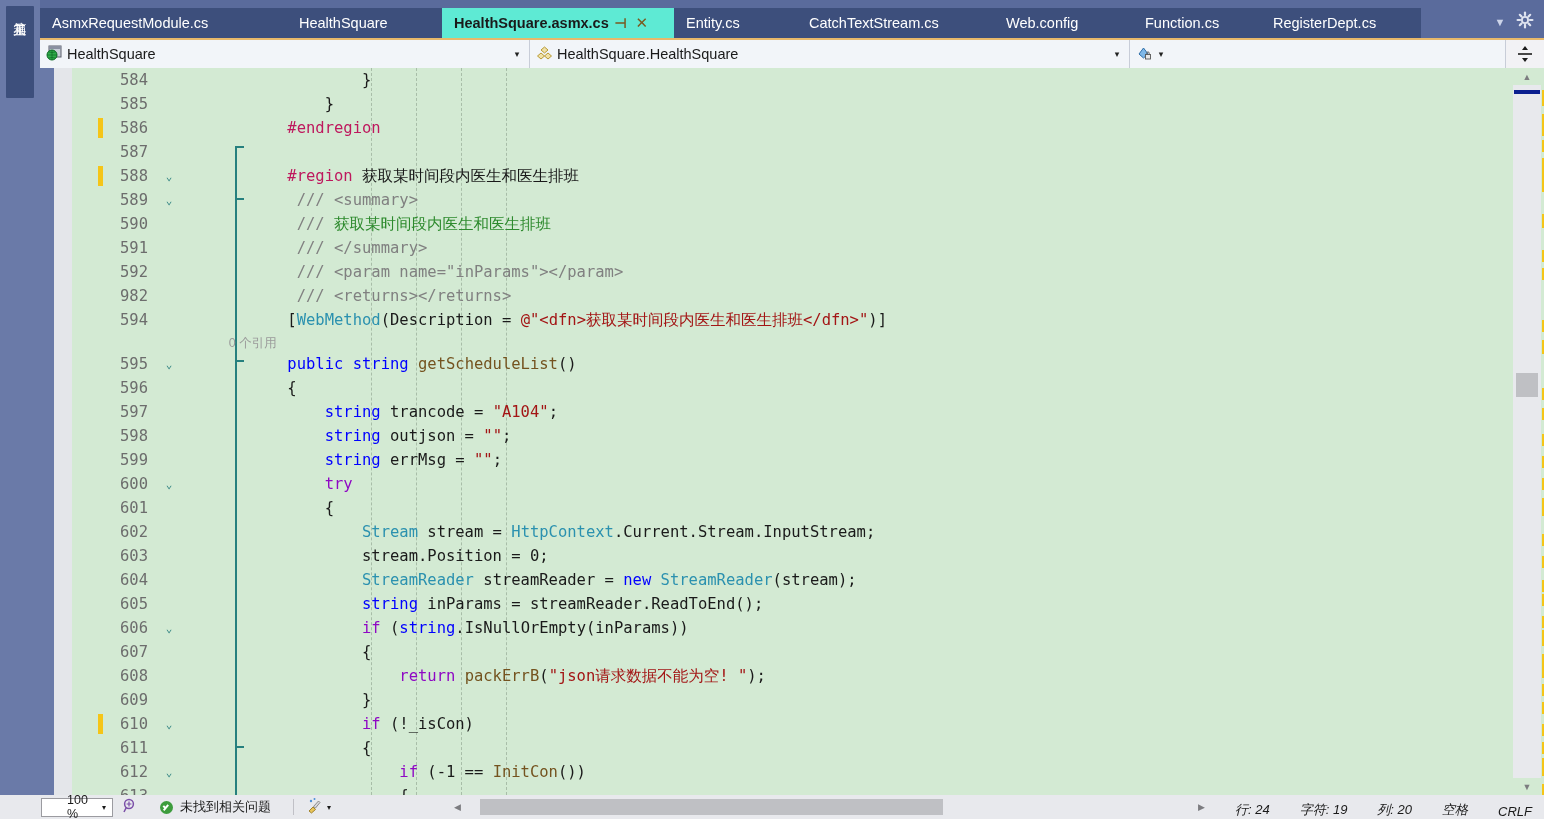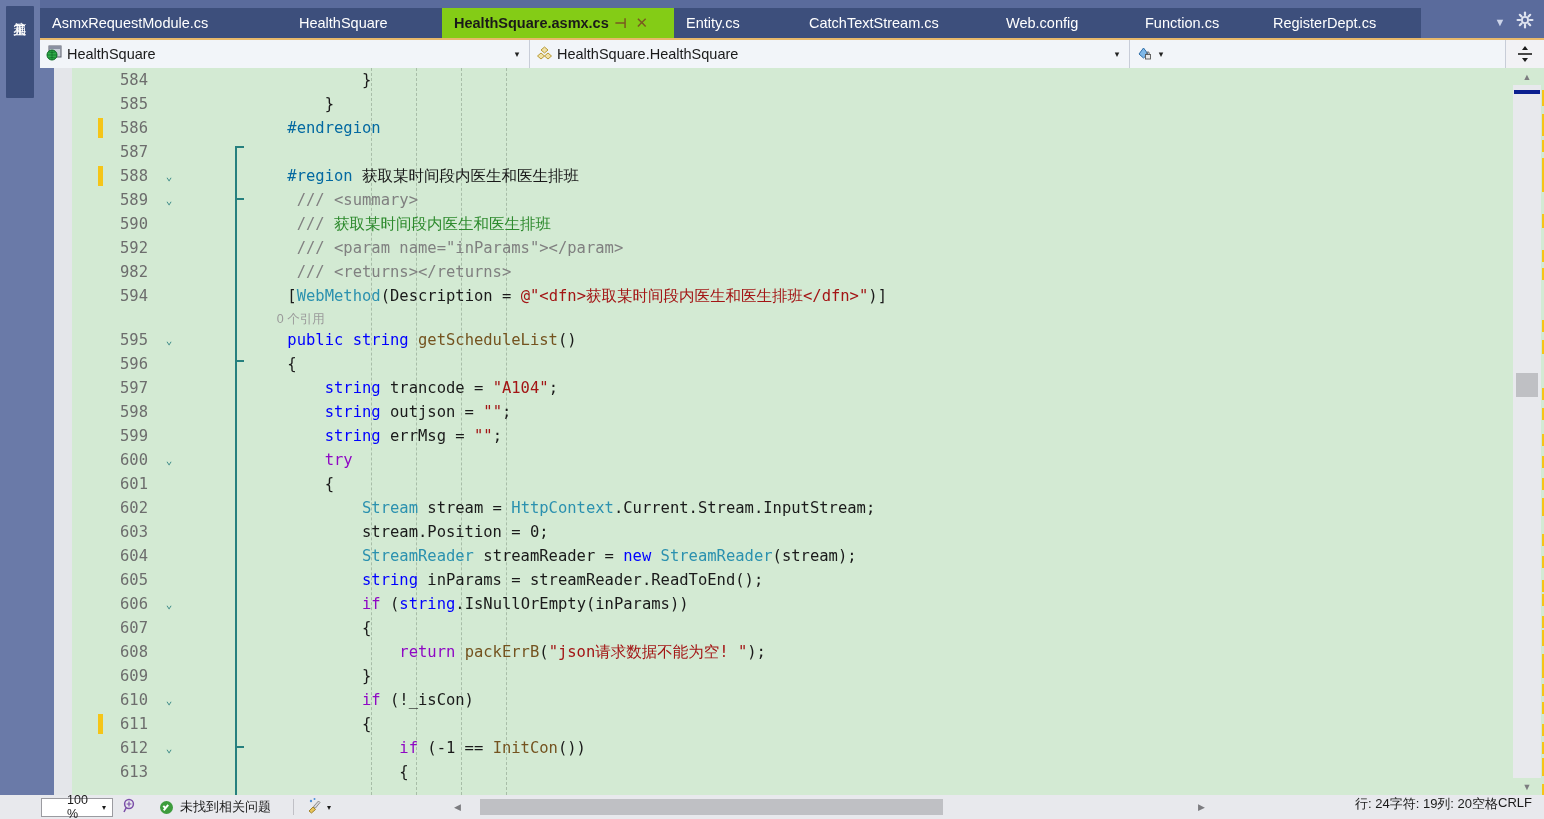--- a/index.html
+++ b/index.html
@@ -49,21 +49,21 @@
     position: absolute; top: 8px; height: 30px;
     display: flex; align-items: center;
     padding: 0 12px;
     color: #ffffff;
     font-size: 14.5px;
     white-space: nowrap;
     background: #3d4f7c;
     cursor: pointer;
   }
   .tab.active {
-    background: #84cc16;
+    background: #5eead4;
     color: #1a1a1a;
     font-weight: bold;
   }
   .tab .pin-icon, .tab .close-icon {
     display: inline-block;
     width: 18px; text-align: center;
     color: #7a5a20;
     font-size: 14px;
     margin-left: 3px;
     cursor: pointer;
@@ -132,21 +132,21 @@
     font-family: "DejaVu Sans Mono", "Liberation Mono", monospace;
     font-size: 15.5px;
   }
   .code-row {
     position: relative;
     height: 24px;
     display: flex;
     align-items: center;
     white-space: pre;
   }
-  .code-row.tiny { height: 20px; padding-left: 48px; }
+  .code-row.tiny { height: 20px; }
   .lineno {
     width: 86px;
     text-align: right;
     padding-right: 10px;
     color: #6d6d6d;
     flex: 0 0 86px;
     font-size: 15.5px;
   }
   .foldcol {
     width: 22px;
@@ -179,21 +179,21 @@
   
   .t-kw      { color: #0000ff; }
   .t-ctl     { color: #8f08c4; }
   .t-type    { color: #2b91af; }
   .t-str     { color: #a31515; }
   .t-cmt     { color: #808080; }
   .t-xdoc    { color: #808080; }
   .t-xdocgrn { color: #2d8a2d; }
   .t-plain   { color: #1a1a1a; }
   .t-method  { color: #74531f; }
-  .t-pp      { color: #0369a1; }
+  .t-pp      { color: #be185d; }
   .t-ref     { color: #9a9a9a; font-size: 12.5px; font-family: "Liberation Sans", sans-serif; }
 
   
   #vscroll {
     position: absolute; right: 0; top: 0; width: 49px; height: 727px;
     background: #d3ead3;
   }
   #vscroll-track {
     position: absolute; left: 4px; top: 0; width: 28px; height: 727px;
     background: #e8e9ed;
@@ -271,21 +271,21 @@
     position: absolute; left: 449px; bottom: 2px; width: 761px; height: 20px;
     background: #e8e9ed; display: flex; align-items: center;
   }
   #hscroll-left  { width: 17px; text-align: center; font-size: 9px; color: #7c7c80; cursor: pointer; }
   #hscroll-track { flex: 1; height: 16px; position: relative; }
   #hscroll-thumb { position: absolute; left: 14px; top: 0; width: 463px; height: 16px; background: #bfc0c4; cursor: pointer; }
   #hscroll-right { width: 17px; text-align: center; font-size: 9px; color: #7c7c80; cursor: pointer; }
 
   #status-right {
     position: absolute; right: 12px; bottom: 0; height: 24px;
-    display: flex; align-items: flex-start; 
+    display: flex; align-items: flex-end; gap: 30px; font-style: italic;
   }
   #status-right .sr-item { white-space: nowrap; font-size: 13px; }
 </style>
 </head>
 <body>
 
 <div id="app">
 
   <div id="toolbox-rail">
     <div id="toolbox-tab">
@@ -409,20 +409,21 @@
     <div class="foldline" style="left:181px; top:694px; height:50px;"></div>
 
     <div id="code-surface">
         <div class="code-row"><span class="lineno">584</span><span class="foldcol"></span><span class="codetext"><span class="t-plain">                  }</span></span></div>
         <div class="code-row"><span class="lineno">585</span><span class="foldcol"></span><span class="codetext"><span class="t-plain">              }</span></span></div>
         <div class="code-row"><span class="lineno">586</span><span class="foldcol"></span><span class="codetext"><span class="t-pp">          #endregion</span></span></div>
         <div class="code-row"><span class="lineno">587</span><span class="foldcol"></span><span class="codetext"><span class="t-plain"></span></span></div>
         <div class="code-row"><span class="lineno">588</span><span class="foldcol">⌄</span><span class="codetext"><span class="t-pp">          #region </span><span class="t-plain">获取某时间段内医生和医生排班</span></span></div>
         <div class="code-row"><span class="lineno">589</span><span class="foldcol">⌄</span><span class="codetext"><span class="t-cmt">           /// </span><span class="t-xdoc">&lt;summary&gt;</span></span></div>
         <div class="code-row"><span class="lineno">590</span><span class="foldcol"></span><span class="codetext"><span class="t-cmt">           /// </span><span class="t-xdocgrn">获取某时间段内医生和医生排班</span></span></div>
+        <div class="code-row"><span class="lineno">591</span><span class="foldcol"></span><span class="codetext"><span class="t-cmt">           /// </span><span class="t-xdoc">&lt;/summary&gt;</span></span></div>
         <div class="code-row"><span class="lineno">592</span><span class="foldcol"></span><span class="codetext"><span class="t-cmt">           /// </span><span class="t-xdoc">&lt;param name="inParams"&gt;&lt;/param&gt;</span></span></div>
         <div class="code-row"><span class="lineno">982</span><span class="foldcol"></span><span class="codetext"><span class="t-cmt">           /// </span><span class="t-xdoc">&lt;returns&gt;&lt;/returns&gt;</span></span></div>
         <div class="code-row"><span class="lineno">594</span><span class="foldcol"></span><span class="codetext"><span class="t-plain">          [</span><span class="t-type">WebMethod</span><span class="t-plain">(Description = </span><span class="t-str">@"&lt;dfn&gt;获取某时间段内医生和医生排班&lt;/dfn&gt;"</span><span class="t-plain">)]</span></span></div>
         <div class="code-row tiny"><span class="lineno"></span><span class="foldcol"></span><span class="codetext"><span class="t-ref">          0 个引用</span></span></div>
         <div class="code-row"><span class="lineno">595</span><span class="foldcol">⌄</span><span class="codetext"><span class="t-kw">          public string </span><span class="t-method">getScheduleList</span><span class="t-plain">()</span></span></div>
         <div class="code-row"><span class="lineno">596</span><span class="foldcol"></span><span class="codetext"><span class="t-plain">          {</span></span></div>
         <div class="code-row"><span class="lineno">597</span><span class="foldcol"></span><span class="codetext"><span class="t-kw">              string </span><span class="t-plain">trancode = </span><span class="t-str">"A104"</span><span class="t-plain">;</span></span></div>
         <div class="code-row"><span class="lineno">598</span><span class="foldcol"></span><span class="codetext"><span class="t-kw">              string </span><span class="t-plain">outjson = </span><span class="t-str">""</span><span class="t-plain">;</span></span></div>
         <div class="code-row"><span class="lineno">599</span><span class="foldcol"></span><span class="codetext"><span class="t-kw">              string </span><span class="t-plain">errMsg = </span><span class="t-str">""</span><span class="t-plain">;</span></span></div>
         <div class="code-row"><span class="lineno">600</span><span class="foldcol">⌄</span><span class="codetext"><span class="t-ctl">              try</span></span></div>

